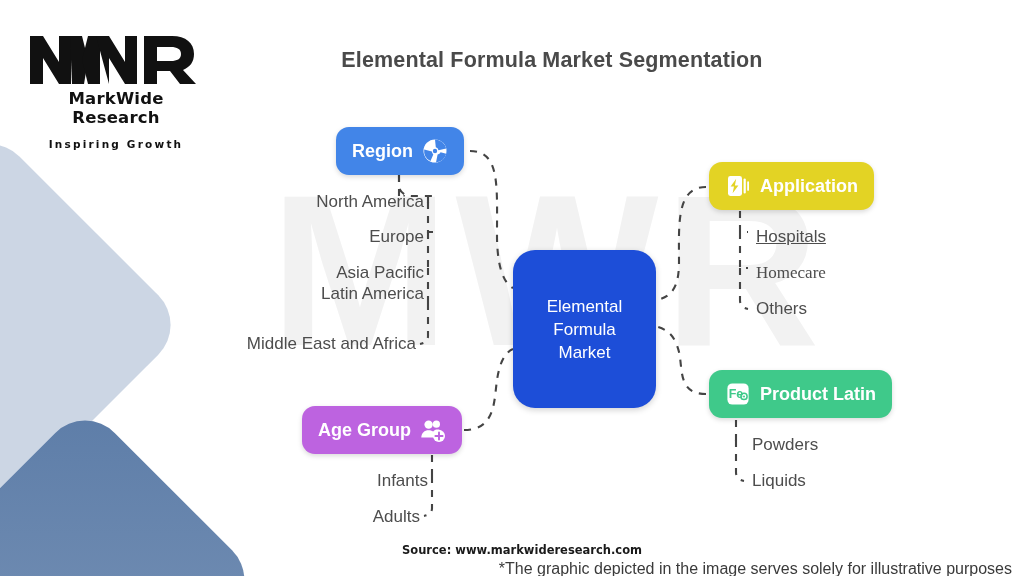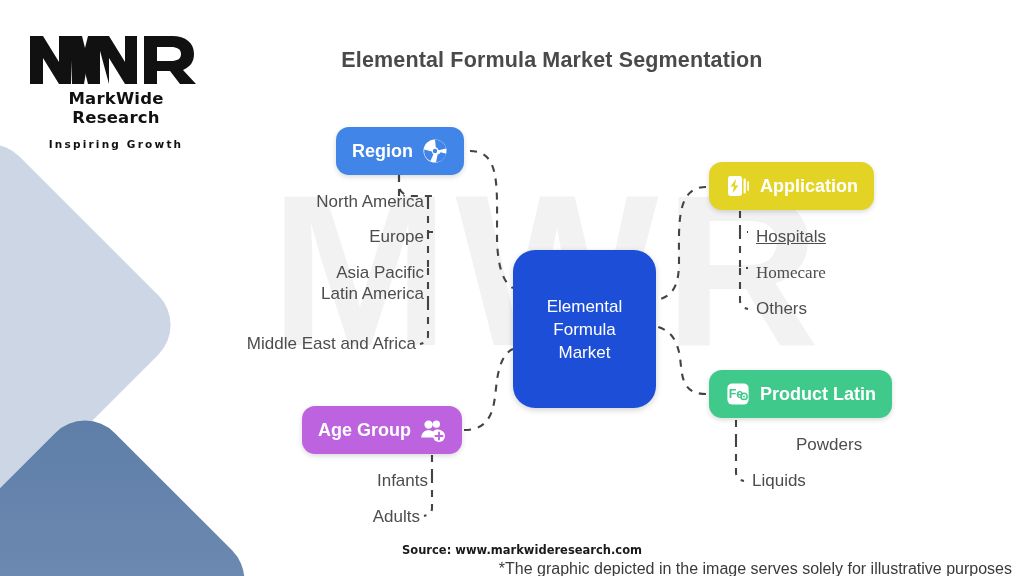--- a/index.html
+++ b/index.html
@@ -202,21 +202,21 @@
 
   <div class="badge" id="badge-product">
     <svg class="badge-icon" viewBox="0 0 26 26">
       <rect x="2.4" y="2.4" width="21.2" height="21.2" rx="5" fill="#ffffff"></rect>
       <text x="11" y="17.4" text-anchor="middle" font-family="Liberation Sans, sans-serif" font-size="12.5" font-weight="bold" fill="#3fc98a">Fe</text>
       <circle cx="19" cy="15.4" r="3.1" fill="none" stroke="#3fc98a" stroke-width="1.5"></circle>
       <circle cx="19" cy="15.4" r="1" fill="#3fc98a"></circle>
     </svg>
     <span class="badge-label">Product Latin</span>
   </div>
-  <div class="leaf leaf-left" style="left:752px;top:435px;margin-left:44px;">Powders</div>
+  <div class="leaf leaf-left" style="left:752px;top:435px;">Powders</div>
   <div class="leaf leaf-left" style="left:752px;top:471px;">Liquids</div>
 
   <div class="badge" id="badge-agegroup">
     <span class="badge-label">Age Group</span>
     <svg class="badge-icon" viewBox="0 0 26 26">
       <circle cx="8.6" cy="7.6" r="4.2" fill="#ffffff"></circle>
       <path d="M1.3 20.6 C1.3 15.8 4.6 13.2 8.6 13.2 C12.6 13.2 15.9 15.8 15.9 20.6 Z" fill="#ffffff"></path>
       <circle cx="16.4" cy="7.2" r="3.6" fill="#ffffff"></circle>
       <path d="M11.6 18.4 C12.2 14.6 14.6 12.6 17.6 12.6 C20.8 12.6 23.4 14.8 23.4 18.4 Z" fill="#ffffff"></path>
       <circle cx="19" cy="19" r="6" fill="#ffffff"></circle>

